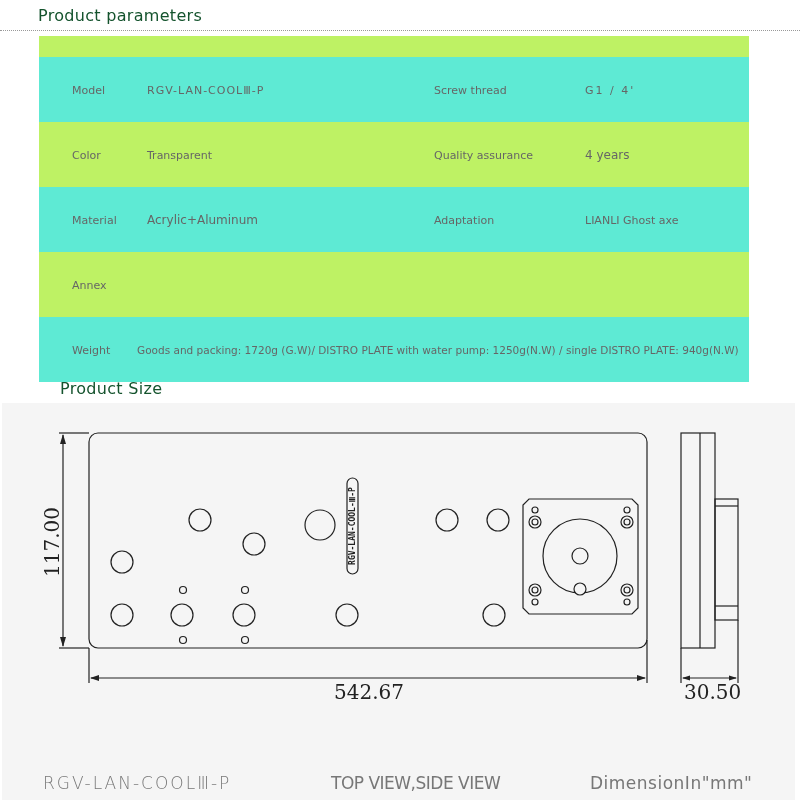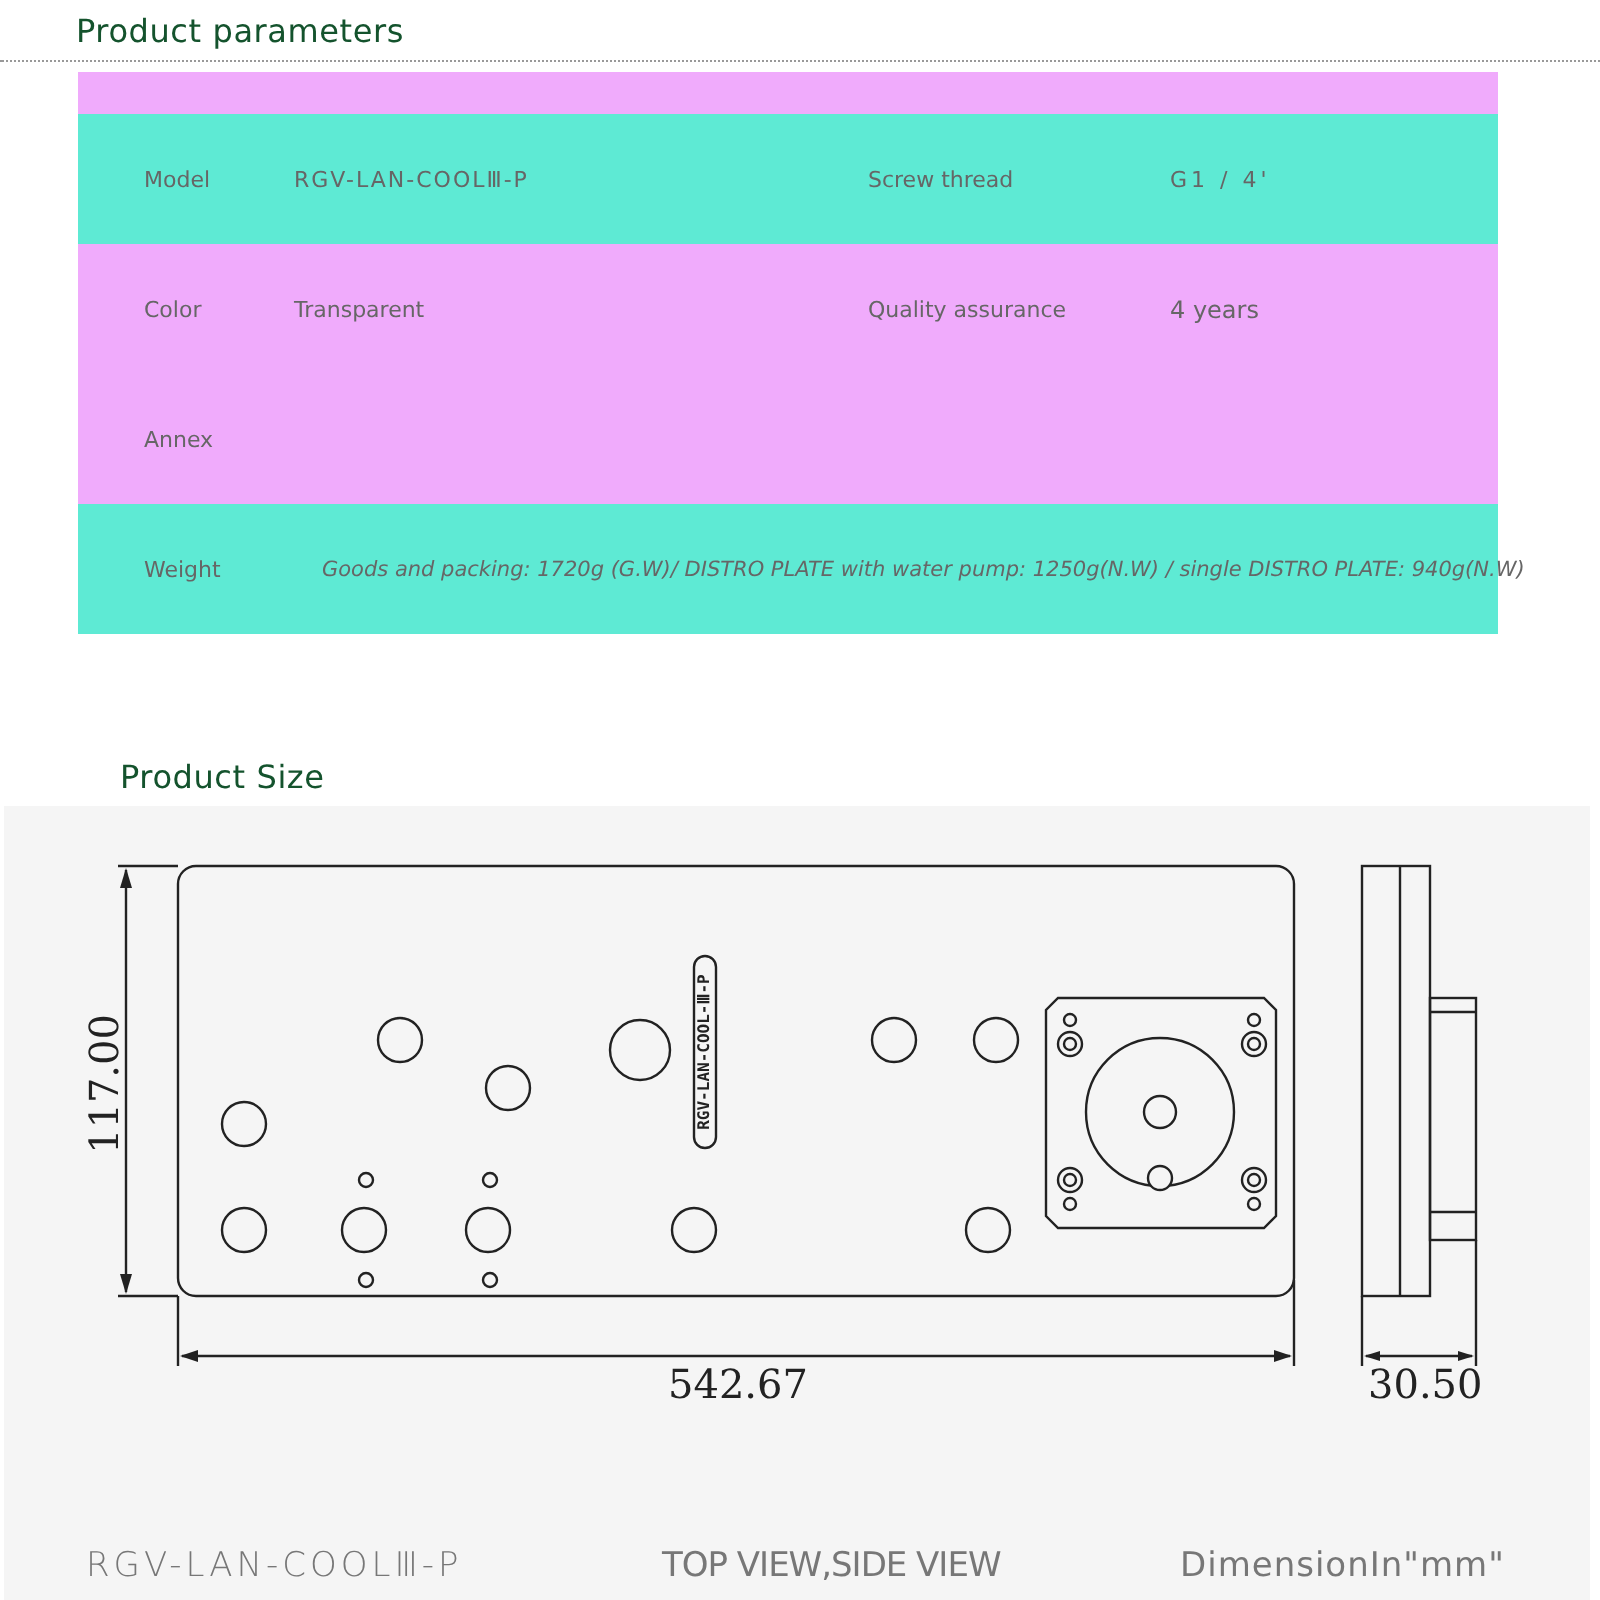--- a/index.html
+++ b/index.html
@@ -18,30 +18,30 @@
     position:absolute; left:0; top:30px; width:800px; height:0;
     border-top:1px dotted #999;
   }
   .params-table {
     position:absolute; left:39px; top:36px; width:710px;
   }
   .prow {
     position:relative; width:100%;
     font-size:11px; color:#666;
   }
-  .prow.gray { background:#f0abfc; }
+  .prow.gray { background:#bef264; }
   .prow.white { background:#5eead4; }
   .prow .cell { position:absolute; top:50%; transform:translateY(-50%); white-space:nowrap; }
   .c-label { left:33px; }
   .c-val { left:108px; }
   .c-label2 { left:395px; }
   .c-val2 { left:546px; }
   .c-val.big { font-size:12px; }
   .c-multiline { left:108px; white-space:normal !important; width:590px; line-height:17px; font-size:10.5px; }
-  .c-weight { left:122px; font-size:10.5px;font-style:italic; }
+  .c-weight { left:98px; font-size:10.5px; }
   #title-size { left:60px; top:379px;text-align:right; }
   .diagram-panel {
     position:absolute; left:2px; top:403px; width:793px; height:397px;
     background:#f5f5f5;
   }
   .diagram-svg { position:absolute; left:0; top:0; }
   .dim-text {
     position:absolute; font-family:"DejaVu Serif", serif; color:#222; font-size:20px;
   }
   #dim-width { left:334px; top:680px; }
@@ -73,20 +73,26 @@
     <span class="cell c-val2" style="letter-spacing:2px">G1 / 4'</span>
   </div>
 
   <div class="prow gray" style="height:65px">
     <span class="cell c-label">Color</span>
     <span class="cell c-val">Transparent</span>
     <span class="cell c-label2">Quality assurance</span>
     <span class="cell c-val2" style="font-size:12px">4 years</span>
   </div>
 
+  <div class="prow white" style="height:65px">
+    <span class="cell c-label">Material</span>
+    <span class="cell c-val big">Acrylic+Aluminum</span>
+    <span class="cell c-label2">Adaptation</span>
+    <span class="cell c-val2">LIANLI Ghost axe</span>
+  </div>
 
   <div class="prow gray" style="height:65px">
     <span class="cell c-label">Annex</span>
   </div>
 
   <div class="prow white" style="height:65px">
     <span class="cell c-label">Weight</span>
     <span class="cell c-weight">Goods and packing: 1720g (G.W)/ DISTRO PLATE with water pump: 1250g(N.W) / single DISTRO PLATE: 940g(N.W)</span>
   </div>
 </div>

